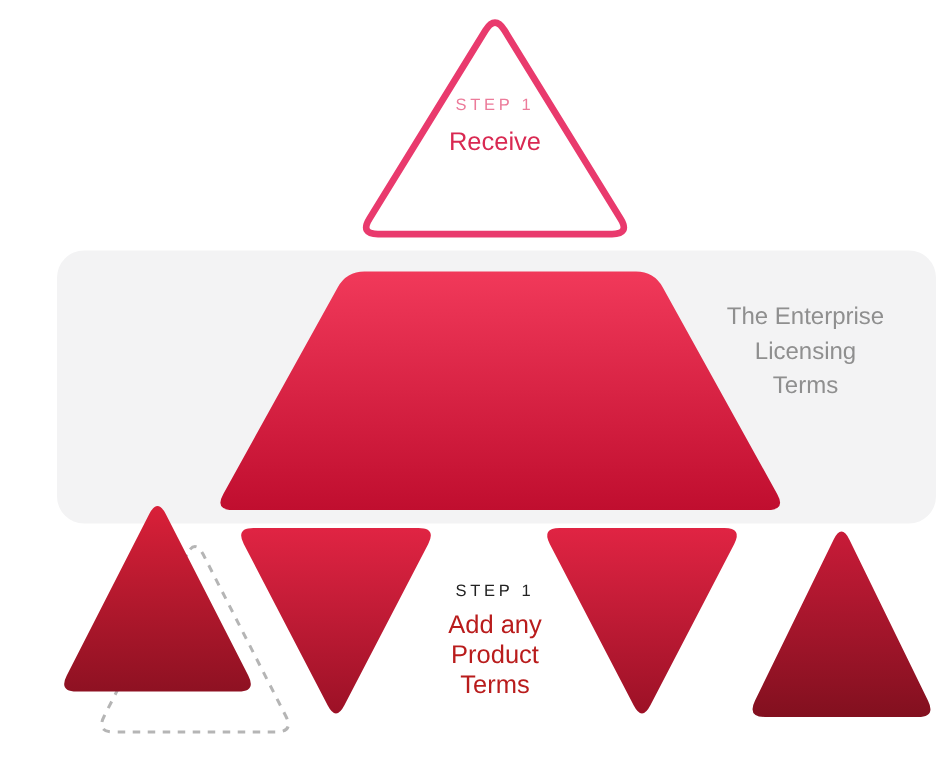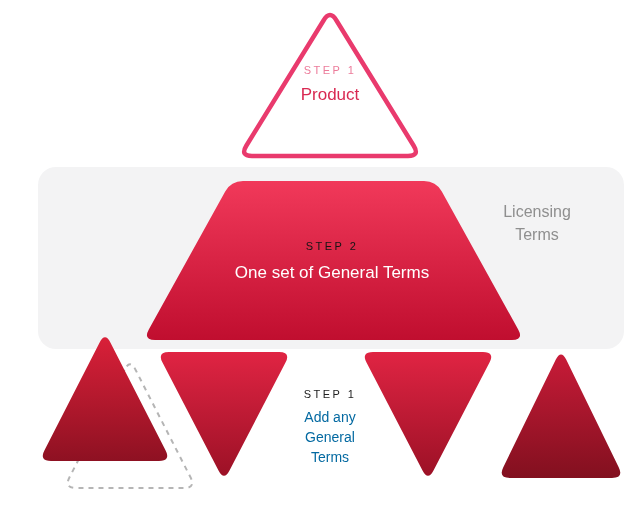--- a/index.html
+++ b/index.html
@@ -19,21 +19,21 @@
   .label { font-size:11px; letter-spacing:2.5px; font-weight:400; }
   .step1 { left:230px; top:64px; width:200px; }
   .step1 .label { color:#ec7b9a; margin-bottom:8px; }
   .step1 .line  { font-size:17px; color:#d92952; line-height:22px; }
   .step2 { left:202px; top:240px; width:260px; }
   .step2 .label { color:#151515; margin-bottom:10px; }
   .step2 .title { font-size:17px; color:#ffffff; line-height:22px; }
   .side  { left:457px; top:200px; width:160px; color:#8f8f8f; font-size:16px; line-height:23px; }
   .step3 { left:255px; top:388px; width:150px; }
   .step3 .label { color:#222222; margin-bottom:7px; }
-  .step3 .line  { font-size:14px; color:#0369a1; line-height:20px; }
+  .step3 .line  { font-size:17px; color:#b91c1c; line-height:20px; }
 </style>
 </head>
 <body>
 
 <div class="canvas">
 
   <div class="panel"></div>
 
   <svg class="shapes" width="625" height="522" viewBox="0 0 625 522">
     <defs>
@@ -65,33 +65,30 @@
 
     <path fill="url(#gTriInv)" d="M169 352 L279 352 Q291 352 285.5 362.6 L229.5 470.4 Q224 481 218.5 470.4 L162.5 362.6 Q157 352 169 352 Z"></path>
 
     <path fill="url(#gTriInv)" d="M373 352 L483 352 Q495 352 489.5 362.6 L433.5 470.4 Q428 481 422.5 470.4 L366.5 362.6 Q361 352 373 352 Z"></path>
 
     <path fill="url(#gTriR)" d="M555.7 359.8 L503.3 467.2 Q498 478 510 478 L612 478 Q624 478 618.7 467.2 L566.3 359.8 Q561 349 555.7 359.8 Z"></path>
   </svg>
 
   <div class="txt step1">
     <div class="label">STEP 1</div>
-    <div class="line">Product</div>
+    <div class="line">Receive</div>
   </div>
 
-  <div class="txt step2">
-    <div class="label">STEP 2</div>
-    <div class="title">One set of General Terms</div>
-  </div>
 
   <div class="txt side">
+    <div>The Enterprise</div>
     <div>Licensing</div>
     <div>Terms</div>
   </div>
 
   <div class="txt step3">
     <div class="label">STEP 1</div>
     <div class="line">Add any</div>
-    <div class="line">General</div>
+    <div class="line">Product</div>
     <div class="line">Terms</div>
   </div>
 
 </div>
 
 </body></html>

